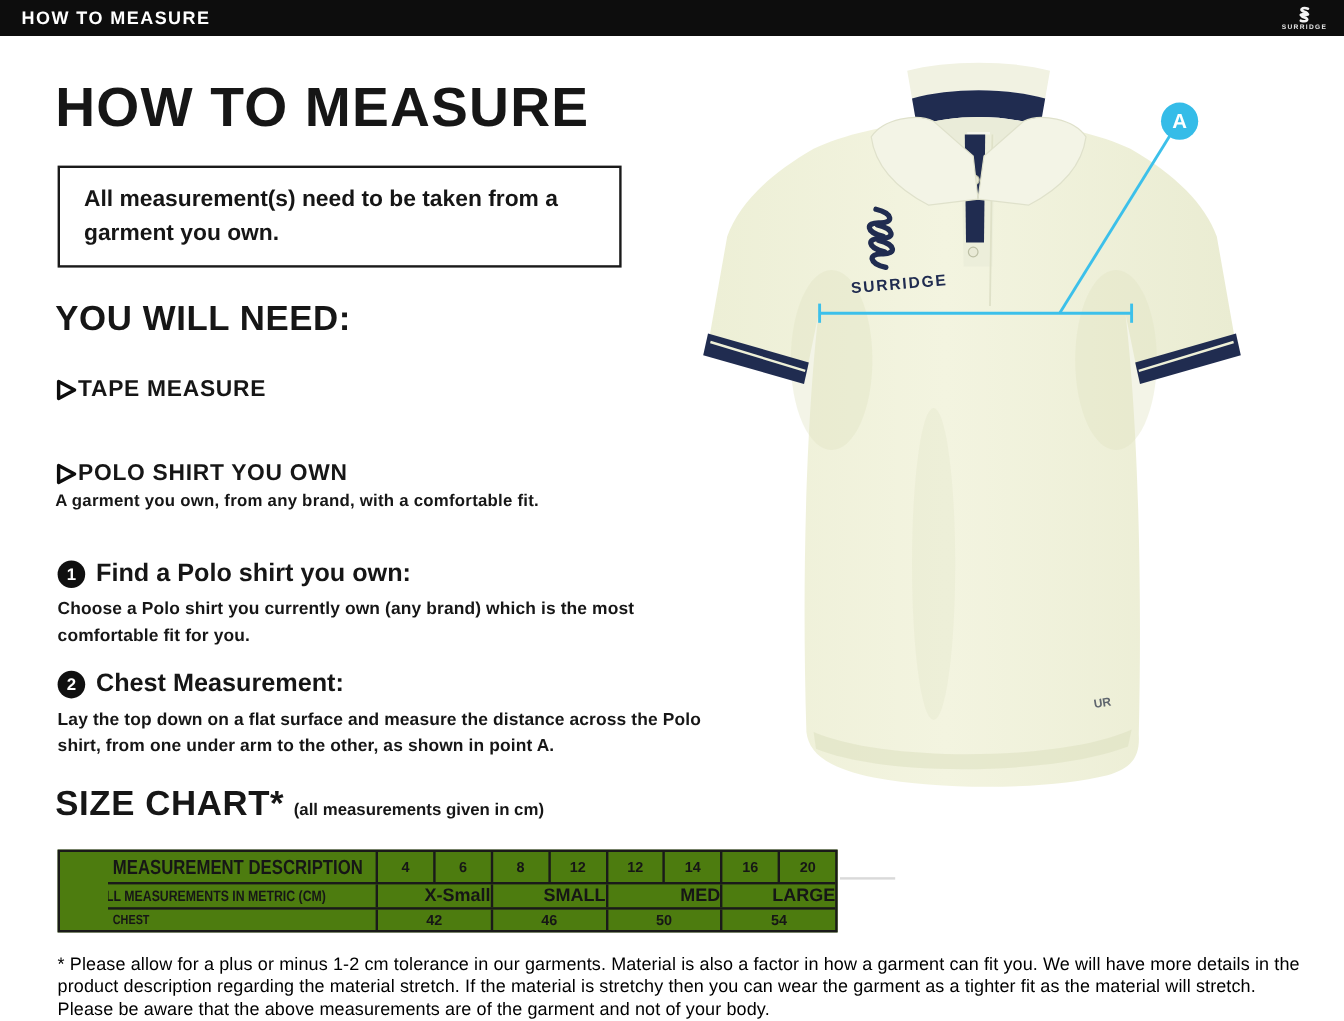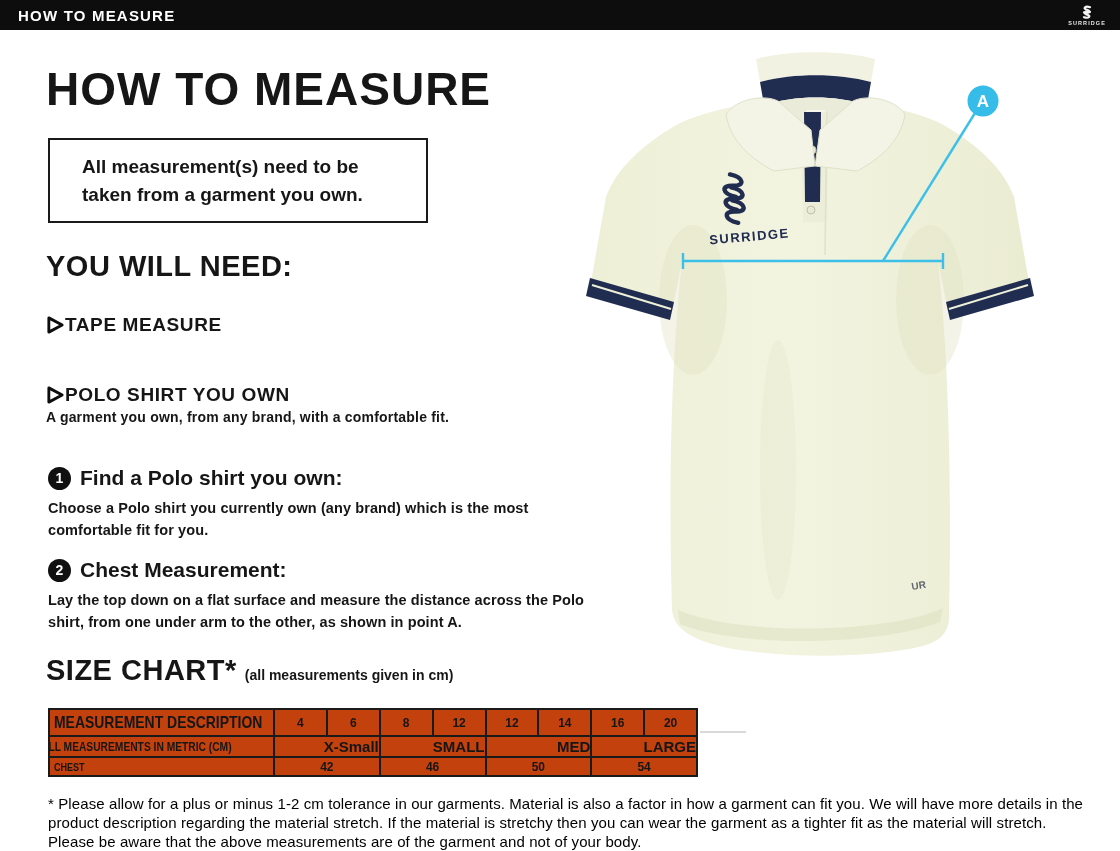--- a/index.html
+++ b/index.html
@@ -10,22 +10,22 @@
   
   .topbar { position:absolute; left:0; top:0; width:1120px; height:30px; background:#0d0d0d;
     display:flex; align-items:center; justify-content:space-between; padding:0 14px 0 18px; }
   .topbar-title { color:#fff; font-size:15px; font-weight:bold; letter-spacing:1.2px; }
   .topbar-brand { display:flex; flex-direction:column; align-items:center; line-height:1; padding-top:2px; }
   .topbar-brand-text { color:#e8e8e8; font-size:5.5px; font-weight:bold; letter-spacing:1.1px; margin-top:1px; }
 
   
   .h1 { position:absolute; left:46px; top:62px; font-size:46px; font-weight:bold;
     letter-spacing:1px; color:#161616; }
-  .notice { position:absolute; left:48px; top:138px; width:380px; min-height:80px;
-    border:2px solid #1a1a1a; padding:13px 32px; font-size:19px; font-weight:bold;
+  .notice { position:absolute; left:48px; top:138px; width:470px; min-height:80px;
+    border:2px solid #1a1a1a; padding:13px 20px; font-size:19px; font-weight:bold;
     line-height:1.45; color:#161616; }
   .h2 { position:absolute; left:46px; font-size:29px; font-weight:bold; letter-spacing:0.5px; color:#161616; }
   .h2.ywn { top:250px; }
 
   .need-item { position:absolute; left:46px; width:560px; }
   .need-item.i1 { top:314px; }
   .need-item.i2 { top:384px; }
   .need-head { display:flex; align-items:center; }
   .need-title { font-size:19px; font-weight:bold; letter-spacing:0.6px; color:#161616; }
   .need-desc { font-size:14px; font-weight:bold; margin-top:3px; color:#161616; letter-spacing:0.2px; }
@@ -37,21 +37,21 @@
   .step-badge { width:23px; height:23px; border-radius:50%; background:#101010; color:#fff;
     font-size:14px; font-weight:bold; display:flex; align-items:center; justify-content:center; flex:0 0 auto; }
   .step-title { font-size:21px; font-weight:bold; color:#161616; }
   .step-desc { font-size:14.5px; font-weight:bold; line-height:1.55; color:#161616; letter-spacing:0.1px; }
 
   .sizechart-head { position:absolute; left:46px; top:654px; display:flex; align-items:baseline; gap:8px; }
   .sizechart-title { font-size:29px; font-weight:bold; letter-spacing:0.5px; color:#161616; }
   .sizechart-sub { font-size:14px; font-weight:bold; color:#161616; }
 
   
-  .table { position:absolute; left:48px; top:708px; width:650px; border:2px solid #1a1a1a; background:#c2410c; }
+  .table { position:absolute; left:48px; top:708px; width:650px; border:2px solid #1a1a1a; background:#4d7c0f;padding-left:40px; }
   .trow { display:grid; }
   .trow.r1 { grid-template-columns:223px repeat(8, 1fr); height:25px; }
   .trow.r2 { grid-template-columns:223px repeat(4, 1fr); height:21px; border-top:2px solid #1a1a1a; }
   .trow.r3 { grid-template-columns:223px repeat(4, 1fr); height:19px; border-top:2px solid #1a1a1a; }
   .tcell { display:flex; align-items:center; justify-content:center; border-left:2px solid #1a1a1a;
     font-weight:bold; color:#161616; overflow:hidden; }
   .tcell:first-child { border-left:none; justify-content:flex-start; padding-left:4px; }
   .cond { display:inline-block; transform:scaleX(0.82); transform-origin:left center; white-space:nowrap; }
   .r1 .tcell:first-child { font-size:17px; }
   .r1 .tcell { font-size:12px; }

